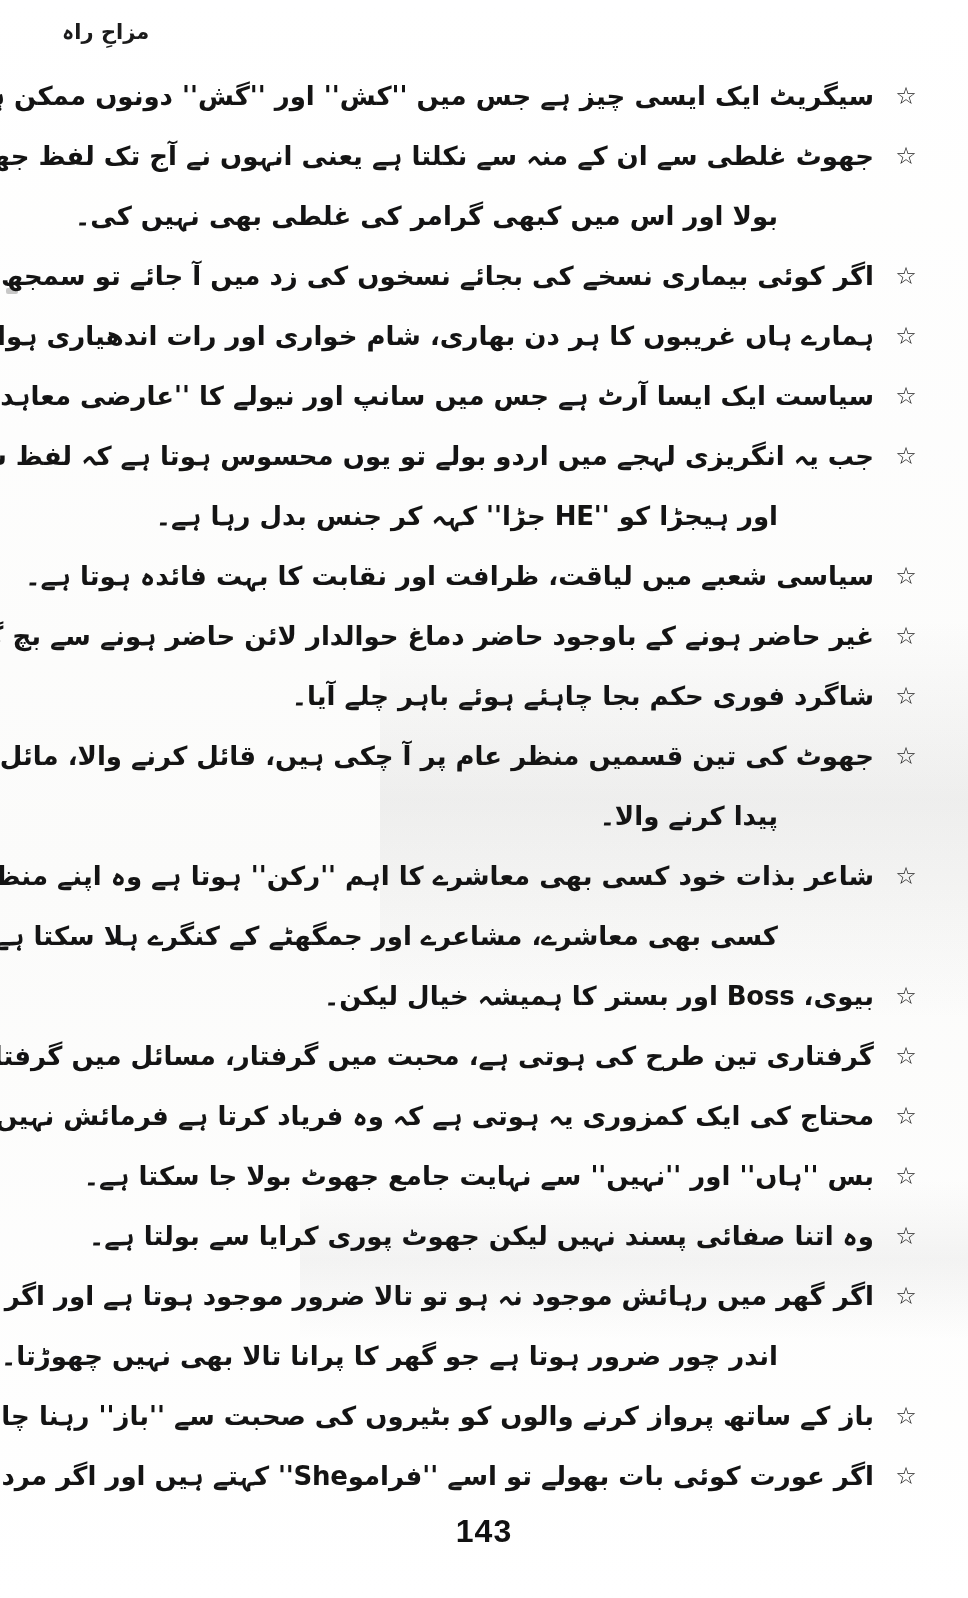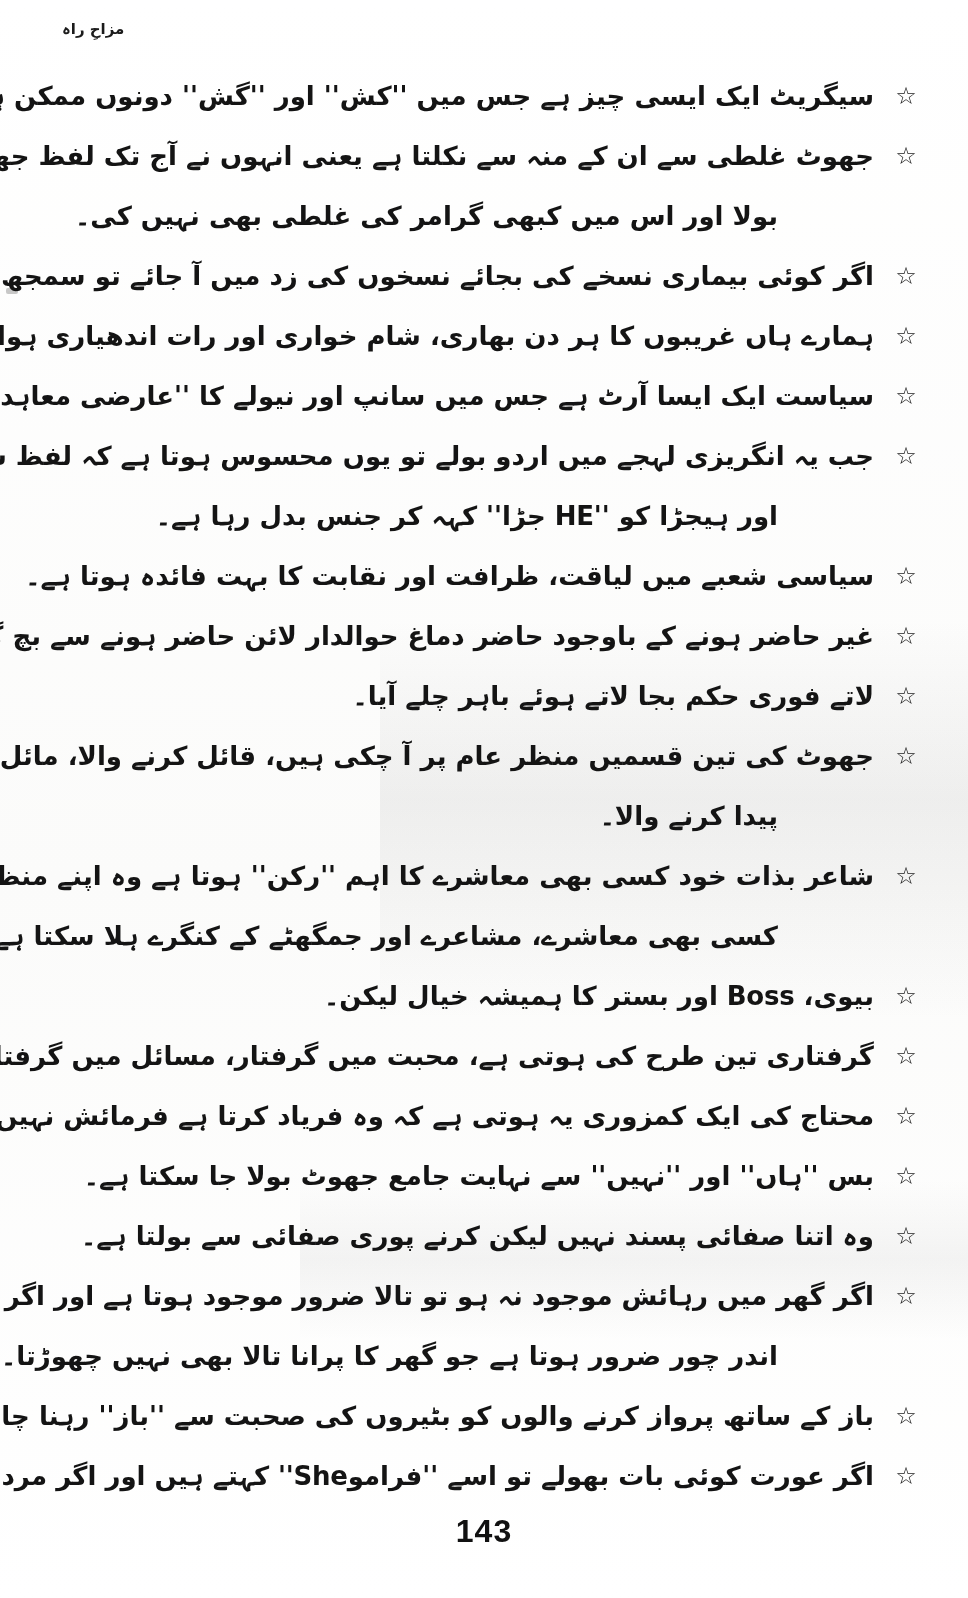--- a/index.html
+++ b/index.html
@@ -23,21 +23,21 @@
     background: linear-gradient(180deg, rgba(120,120,120,0.00), rgba(120,120,120,0.08), rgba(120,120,120,0.00));
     pointer-events: none;
   }
   .scan-speck {
     position: absolute; left: 6px; top: 288px; width: 12px; height: 6px;
     background: #9a9a9a; opacity: .55; border-radius: 2px;
   }
   .running-head {
     position: absolute; top: 20px; left: 62px;
     direction: rtl;
-    font-size: 15px; font-weight: 700; color: #1b1b1b;
+    font-size: 21px; font-weight: 700; color: #1b1b1b;
   }
   .quotes {
     position: absolute; top: 66px; right: 30px; left: 30px;
   }
   .quote-row {
     direction: rtl;
     display: flex;
     align-items: flex-start;
   }
   .star {
@@ -138,21 +138,21 @@
   <div class="quote-row">
     <span class="star">☆</span>
     <div class="quote-text">
           <div class="line">غیر حاضر ہونے کے باوجود حاضر دماغ حوالدار لائن حاضر ہونے سے بچ گیا۔</div>
         </div>
   </div>
 
   <div class="quote-row">
     <span class="star">☆</span>
     <div class="quote-text">
-          <div class="line">لاتے فوری حکم بجا لاتے ہوئے باہر چلے آیا۔</div>
+          <div class="line">شاگرد فوری حکم بجا چاہئے ہوئے باہر چلے آیا۔</div>
         </div>
   </div>
 
   <div class="quote-row">
     <span class="star">☆</span>
     <div class="quote-text">
           <div class="line">جھوٹ کی تین قسمیں منظر عام پر آ چکی ہیں، قائل کرنے والا، مائل کرنے والا اور مسائل</div>
           <div class="line cont">پیدا کرنے والا۔</div>
         </div>
   </div>
@@ -189,21 +189,21 @@
   <div class="quote-row">
     <span class="star">☆</span>
     <div class="quote-text">
           <div class="line">بس ''ہاں'' اور ''نہیں'' سے نہایت جامع جھوٹ بولا جا سکتا ہے۔</div>
         </div>
   </div>
 
   <div class="quote-row">
     <span class="star">☆</span>
     <div class="quote-text">
-          <div class="line">وہ اتنا صفائی پسند نہیں لیکن کرنے پوری صفائی سے بولتا ہے۔</div>
+          <div class="line">وہ اتنا صفائی پسند نہیں لیکن جھوٹ پوری کرایا سے بولتا ہے۔</div>
         </div>
   </div>
 
   <div class="quote-row">
     <span class="star">☆</span>
     <div class="quote-text">
           <div class="line">اگر گھر میں رہائش موجود نہ ہو تو تالا ضرور موجود ہوتا ہے اور اگر یہ گھر کے باہر نظر نہ آئے تو</div>
           <div class="line cont">اندر چور ضرور ہوتا ہے جو گھر کا پرانا تالا بھی نہیں چھوڑتا۔</div>
         </div>
   </div>

